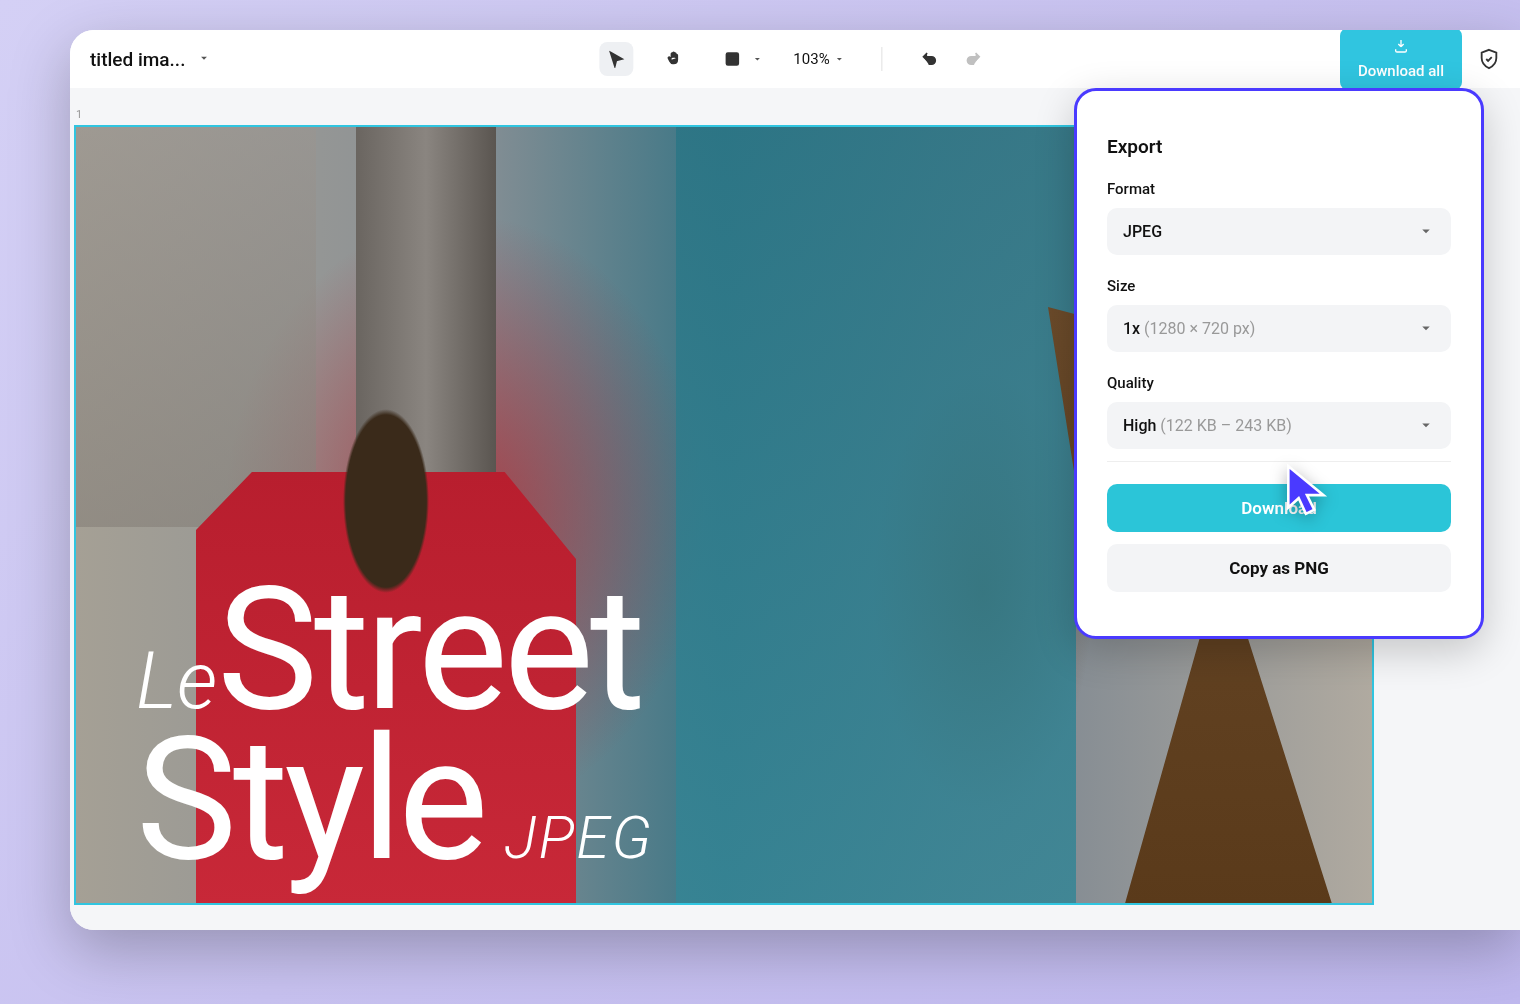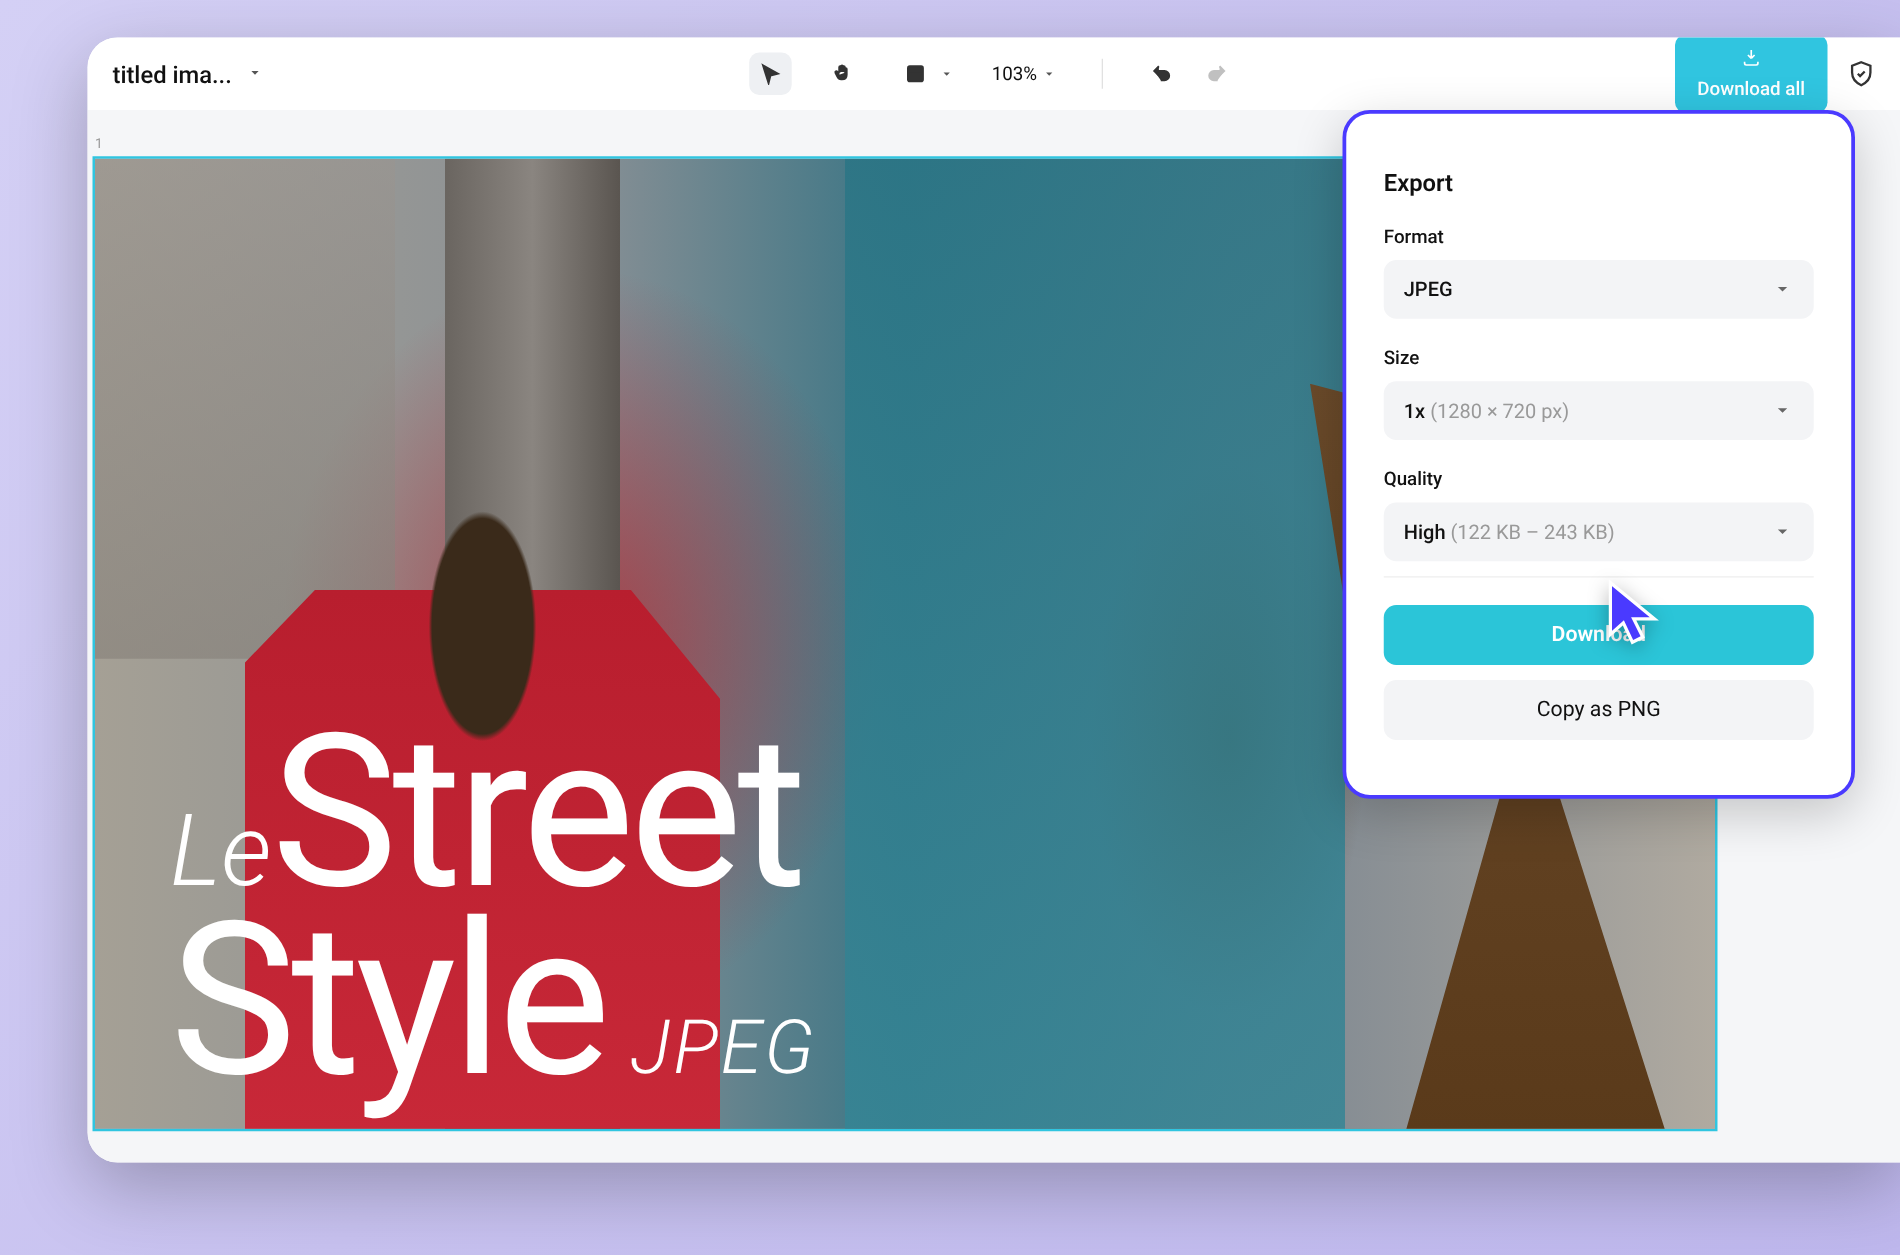--- a/index.html
+++ b/index.html
@@ -346,21 +346,21 @@
     }
     
     .copy-png-btn {
       background: #f3f4f6;
       color: #111;
       border: none;
       width: 100%;
       padding: 14px;
       border-radius: 10px;
       font-size: 17px;
-      font-weight: 400;
+      font-weight: 700;
       cursor: pointer;
     }
     
     .cursor-pointer {
       position: absolute;
       top: 462px;
       right: 186px;
       z-index: 200;
       filter: drop-shadow(0 4px 8px rgba(0,0,0,0.3));
     }

